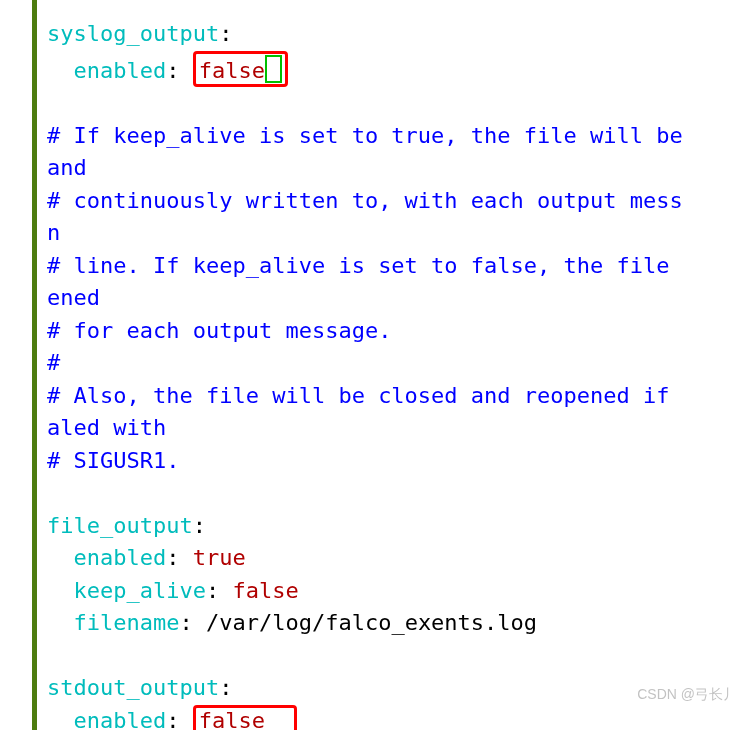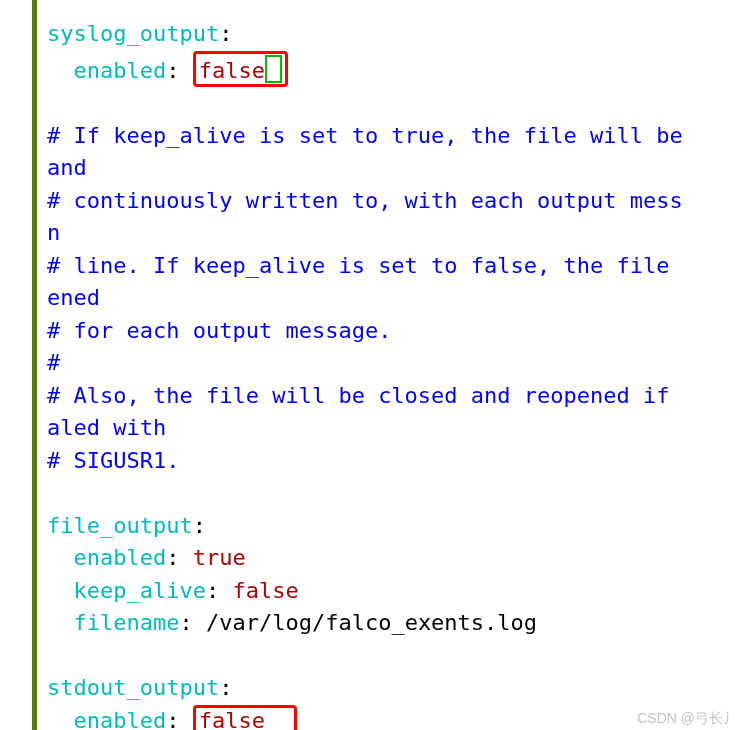--- a/index.html
+++ b/index.html
@@ -46,21 +46,21 @@
     height: 24px;
     border: 2px solid #00c000;
     margin-left: 0px;
     vertical-align: -4px;
     position: relative;
     top: 1px;
   }
   .watermark {
     position: absolute;
     right: 18px;
-    bottom: 2px;
+    bottom: 26px;
     font-family: sans-serif;
     font-size: 14px;
     color: rgba(120,120,120,0.45);
   }
 </style>
 </head>
 <body>
 
 <div class="code-area"><span class="kw1">syslog_output</span><span class="pn">:</span>
 <span class="kw1">  enabled</span><span class="pn">: </span><span class="box"><span class="kw2">false</span><span class="cursor"></span></span>

